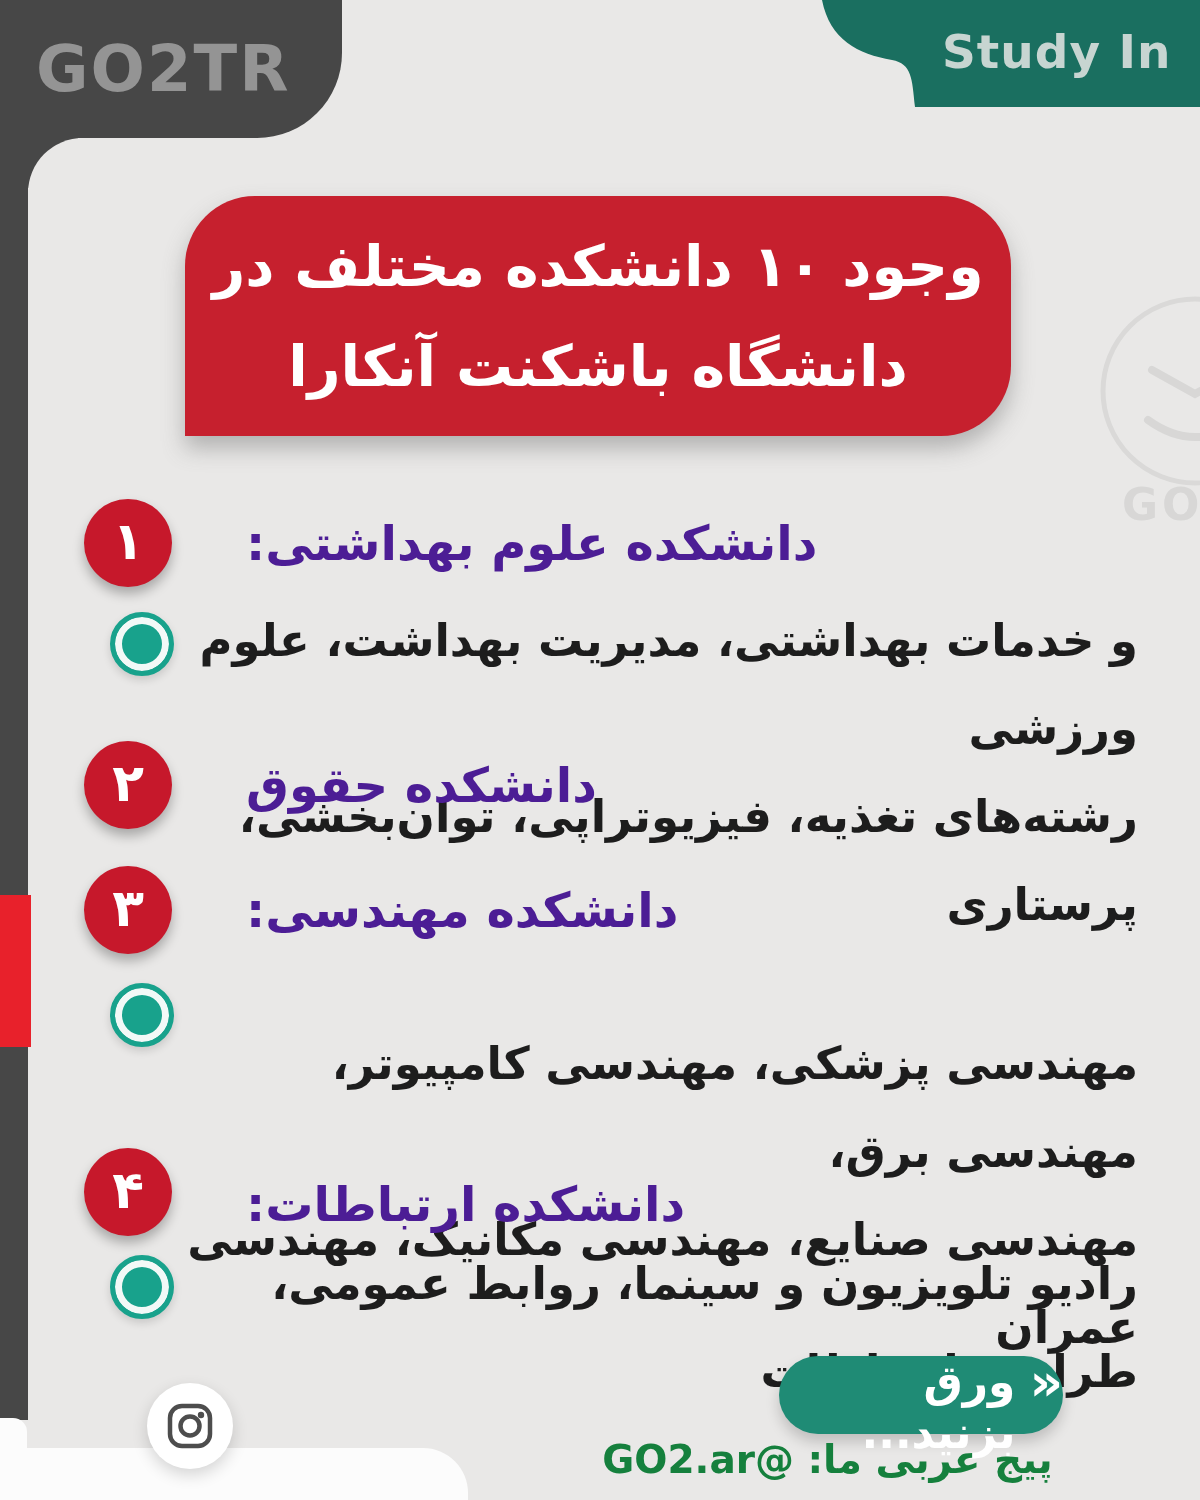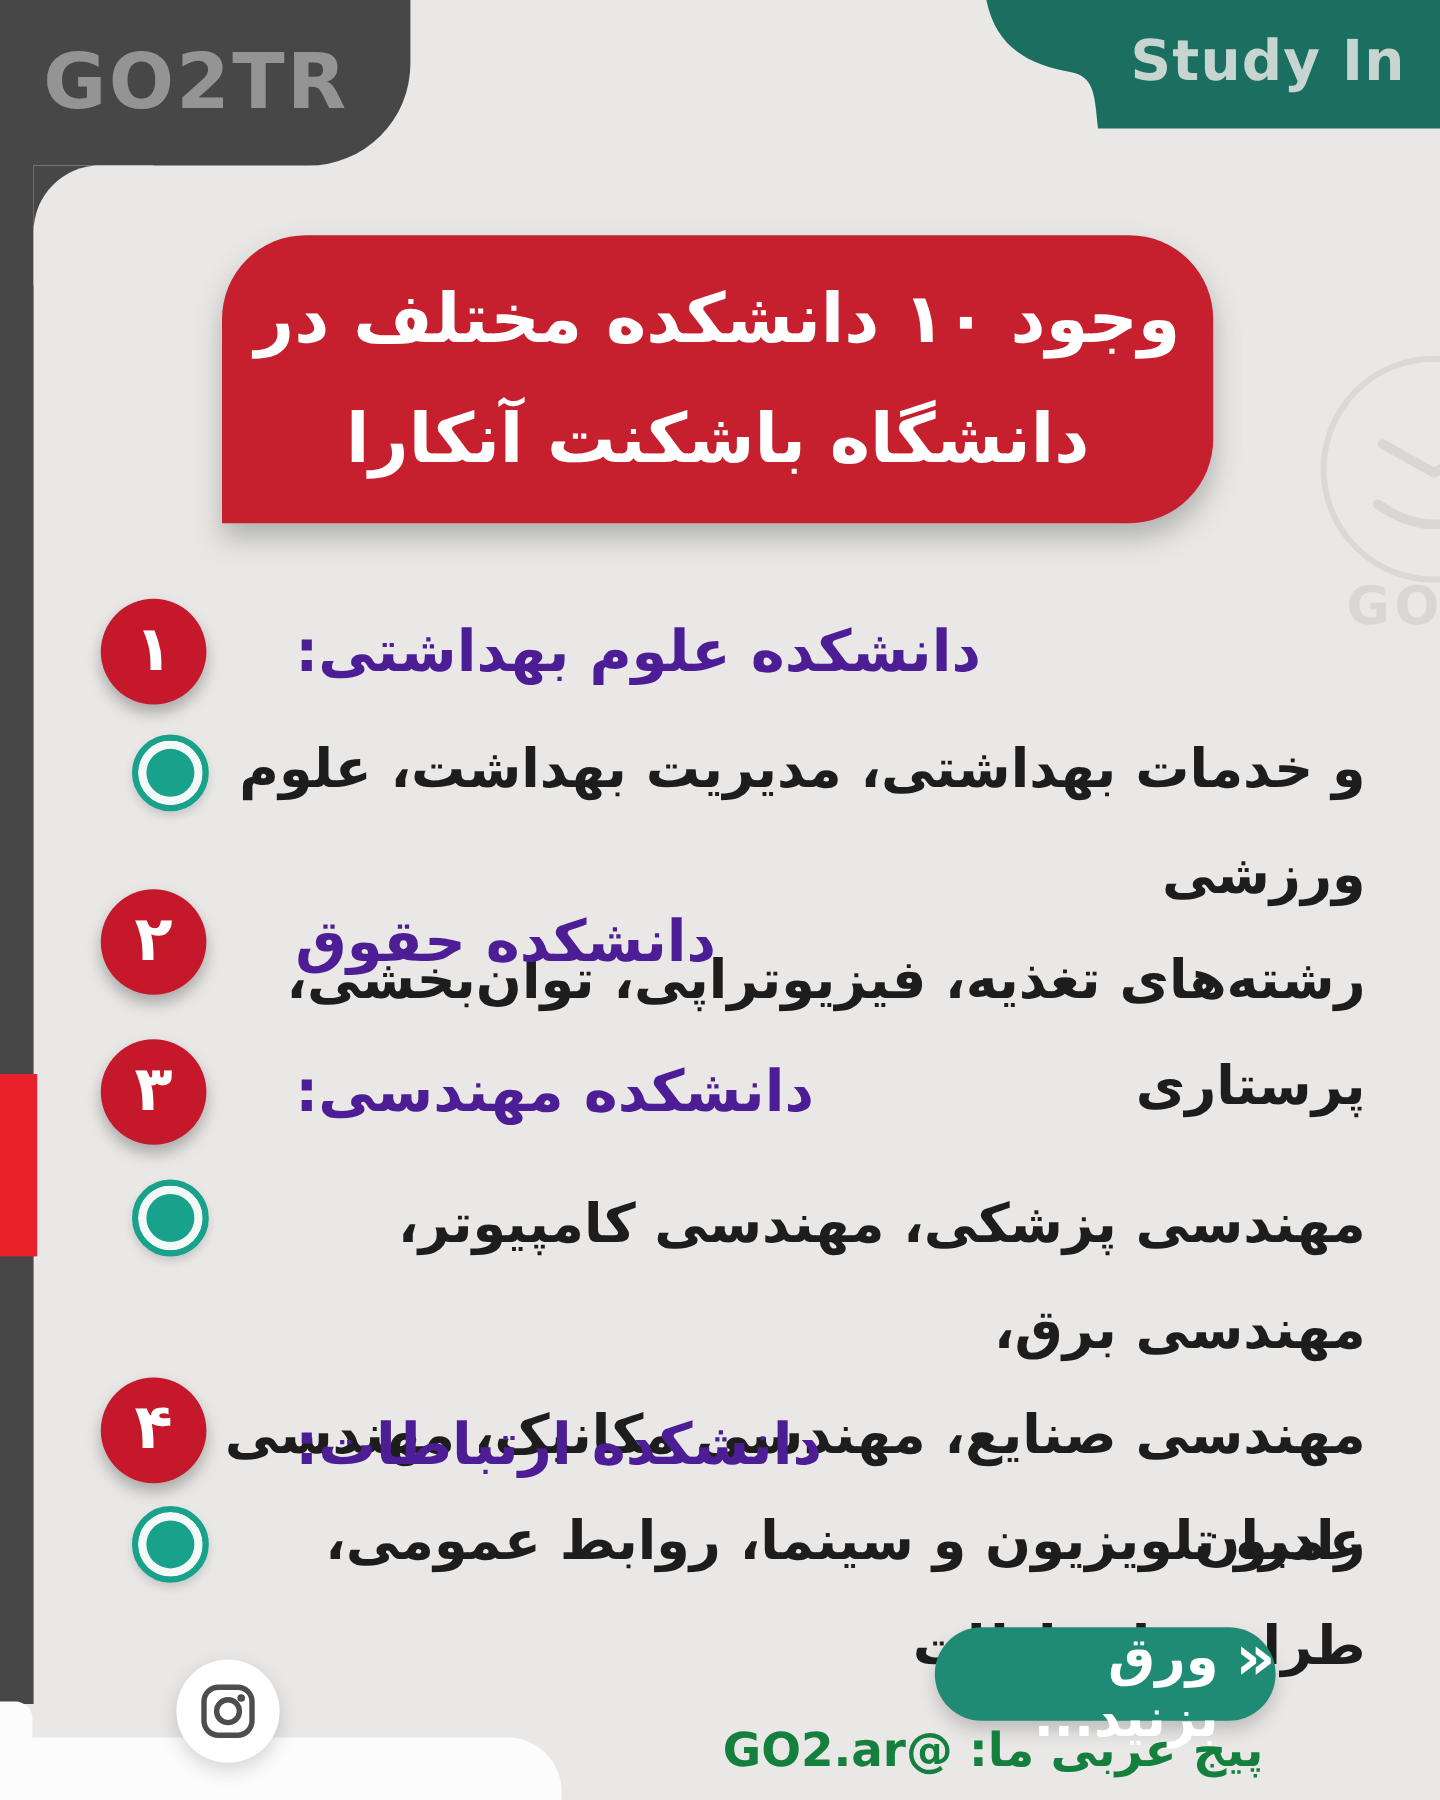--- a/index.html
+++ b/index.html
@@ -47,21 +47,21 @@
     position:absolute;left:110px;width:54px;height:54px;border-radius:50%;
     background:#18a28c;border:5px solid #18a28c;box-sizing:content-box;
     box-shadow:inset 0 0 0 7px #f2f9f7, 0 4px 8px rgba(0,0,0,.14);
   }
   .b1{top:612px;} .b2{top:983px;} .b3{top:1255px;}
   
   .details{
     position:absolute;left:180px;width:958px;direction:rtl;text-align:right;
     font-size:45px;font-weight:600;color:#1d1d1d;line-height:88px;
   }
-  .d1{top:597px;} .d3{top:976px;} .d4{top:1240px;}
+  .d1{top:597px;} .d3{top:1020px;} .d4{top:1240px;}
   .details span{display:block;}
   
   .swipe-btn{
     position:absolute;left:779px;top:1356px;width:284px;height:78px;border-radius:40px;background:#1f8b75;
     box-shadow:0 8px 14px rgba(0,0,0,.18);display:flex;justify-content:center;gap:14px;cursor:pointer;
   }
   .swipe-btn .lbl{direction:rtl;color:#fff;font-size:44px;font-weight:800;}
   .swipe-btn .chev{color:#fff;font-size:52px;font-weight:800;transform:translateY(-4px);}
   .ig-circle{
     position:absolute;left:147px;top:1383px;width:86px;height:86px;border-radius:50%;background:#ffffff;

